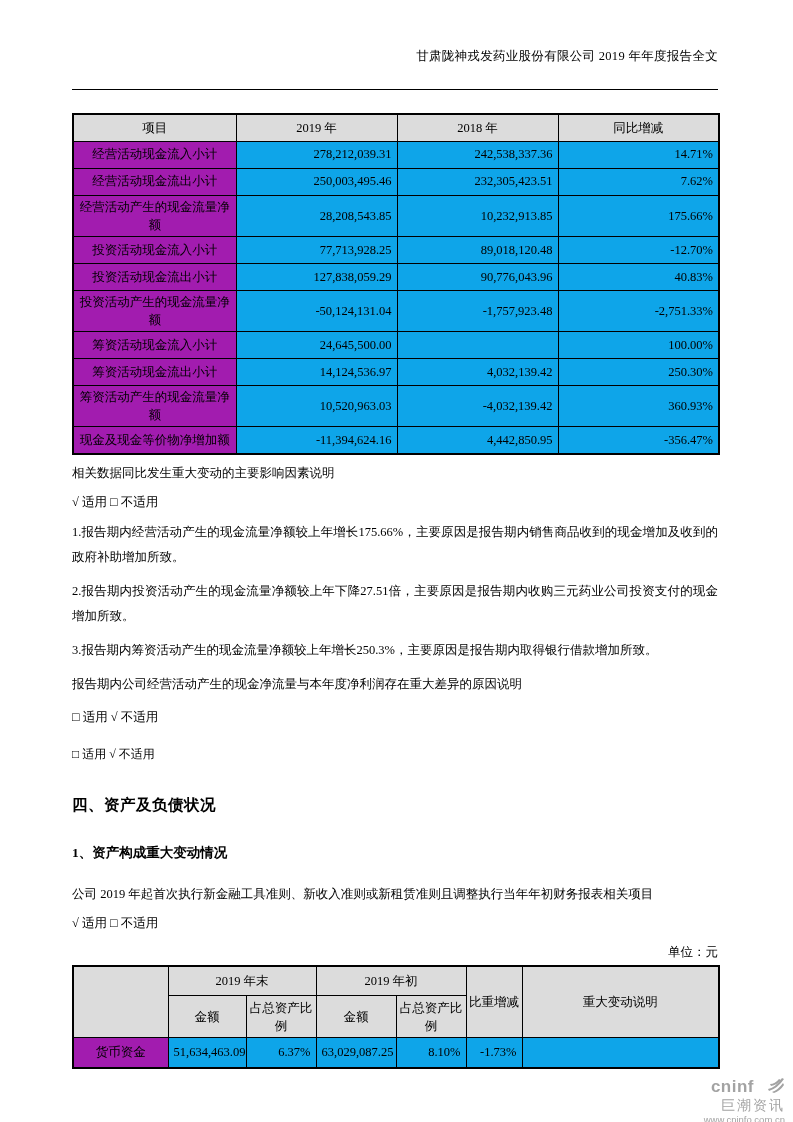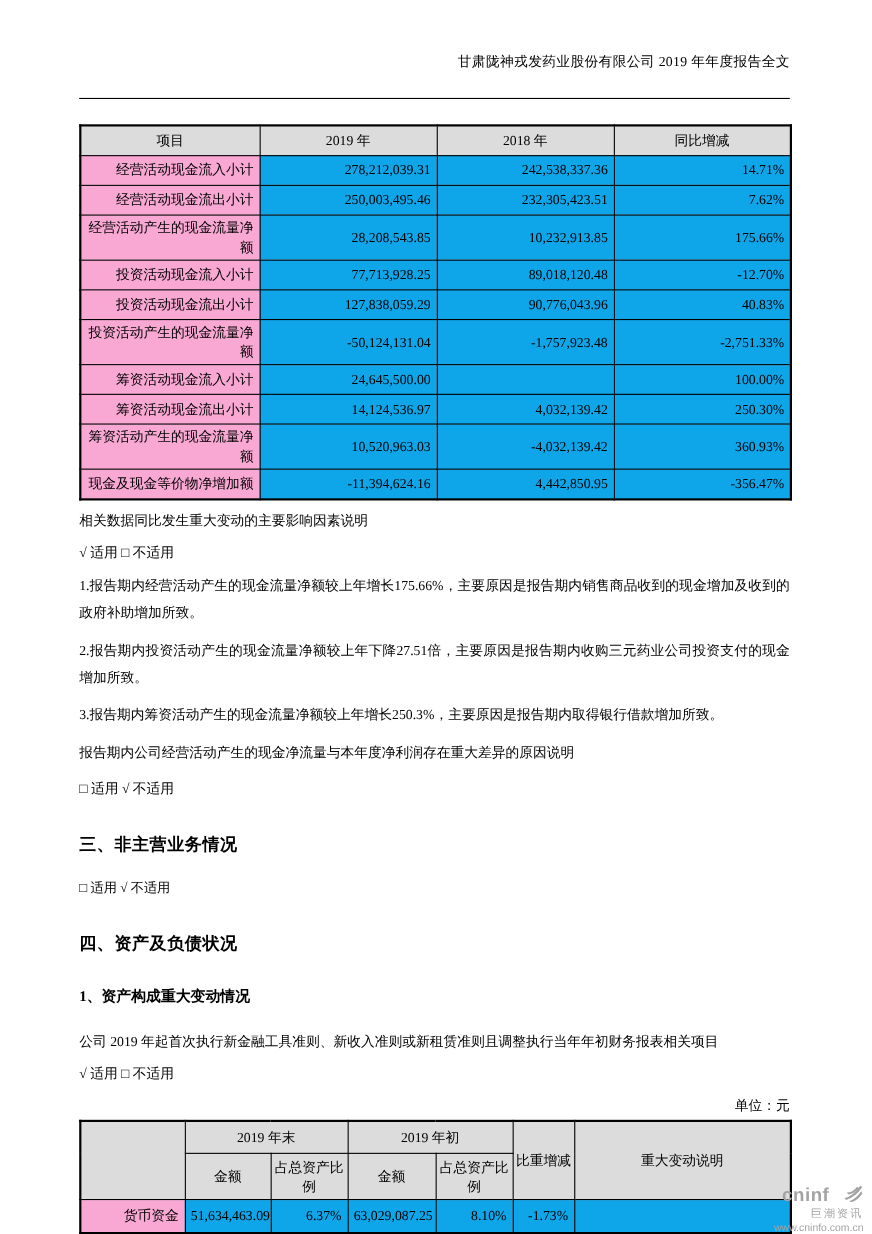--- a/index.html
+++ b/index.html
@@ -19,21 +19,21 @@
     padding-bottom: 24px;
     border-bottom: 1px solid #000;
     letter-spacing: 0.3px;
   }
 
   
   table { border-collapse: collapse; width: 646px; table-layout: fixed; }
   table.bordered { border: 2px solid #000; padding-left: 15px; }
   table.bordered td { border: 1px solid #000; font-size: 12.5px; padding: 2px 5px 2px 5px; line-height: 1.45; vertical-align: middle; }
   td.hc { background: #dcdcdc; text-align: center; }
-  td.c-item { background: #f9a8d4; text-align: right; padding-left: 6px; }
+  td.c-item { background: #a21caf; text-align: center; padding-left: 6px; }
   td.c-num { text-align: right; background: #0ea5e9; padding-right: 4px; }
 
   
   table.t1 { margin-top: 23px; }
   table.t1 td { height: 27px; }
   table.t1 tr.hdr td { height: 27px; }
   table.t1 col.c1 { width: 163px; }
   table.t1 col.c2 { width: 161px; }
   table.t1 col.c3 { width: 161px; }
   table.t1 col.c4 { width: 161px; }
@@ -71,21 +71,21 @@
     margin-top: 44px;
   }
   .cninfo-logo {
     position: absolute; top: 1076px; right: 8px;
     text-align: right; color: #a3a3a3;
     font-family: "Liberation Sans", sans-serif;
     line-height: 1;
   }
   .cninfo-top { display: flex; align-items: center; justify-content: flex-end; gap: 12px; }
   .cninfo-text { font-size: 17px; font-weight: bold; letter-spacing: 0.5px; }
-  .cninfo-sub { font-size: 10px; margin-top: 2px; letter-spacing: 2px; }
+  .cninfo-sub { font-size: 14px; margin-top: 2px; letter-spacing: 2px; }
   .cninfo-url { font-size: 9.5px; margin-top: 3px; }
 </style>
 </head>
 <body>
 
 <div class="page">
 
   <div class="doc-header">甘肃陇神戎发药业股份有限公司 2019 年年度报告全文</div>
 
   <table class="t1 bordered">
@@ -166,21 +166,20 @@
     </table>
 
   <div class="note-intro">相关数据同比发生重大变动的主要影响因素说明</div>
   <div class="applicability">√ 适用 □ 不适用</div>
   <div class="note-para">1.报告期内经营活动产生的现金流量净额较上年增长175.66%，主要原因是报告期内销售商品收到的现金增加及收到的政府补助增加所致。</div>
   <div class="note-para">2.报告期内投资活动产生的现金流量净额较上年下降27.51倍，主要原因是报告期内收购三元药业公司投资支付的现金增加所致。</div>
   <div class="note-para">3.报告期内筹资活动产生的现金流量净额较上年增长250.3%，主要原因是报告期内取得银行借款增加所致。</div>
   <div class="diff-note">报告期内公司经营活动产生的现金净流量与本年度净利润存在重大差异的原因说明</div>
   <div class="applicability">□ 适用 √ 不适用</div>
 
-  <div class="h-sec">三、非主营业务情况</div>
   <div class="sec-applicability">□ 适用 √ 不适用</div>
 
   <div class="h-sec">四、资产及负债状况</div>
   <div class="h-sub">1、资产构成重大变动情况</div>
   <div class="intro-para">公司 2019 年起首次执行新金融工具准则、新收入准则或新租赁准则且调整执行当年年初财务报表相关项目</div>
   <div class="applicability">√ 适用 □ 不适用</div>
   <div class="unit-label">单位：元</div>
 
   <table class="t2 bordered">
     <colgroup>

